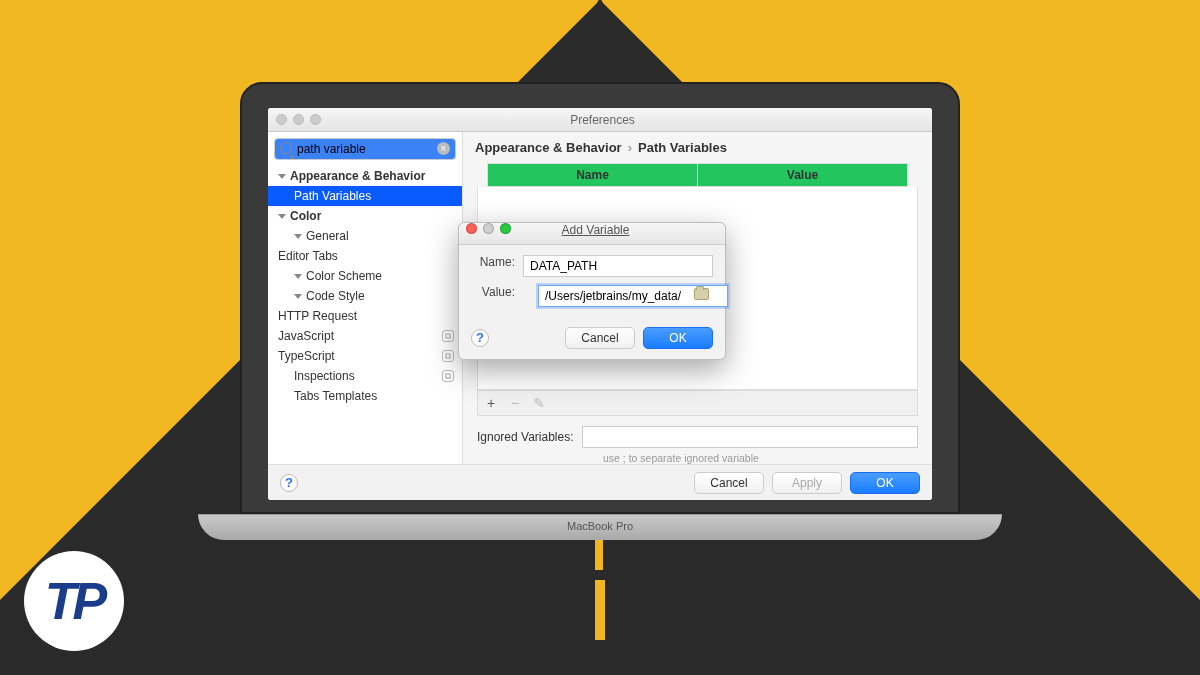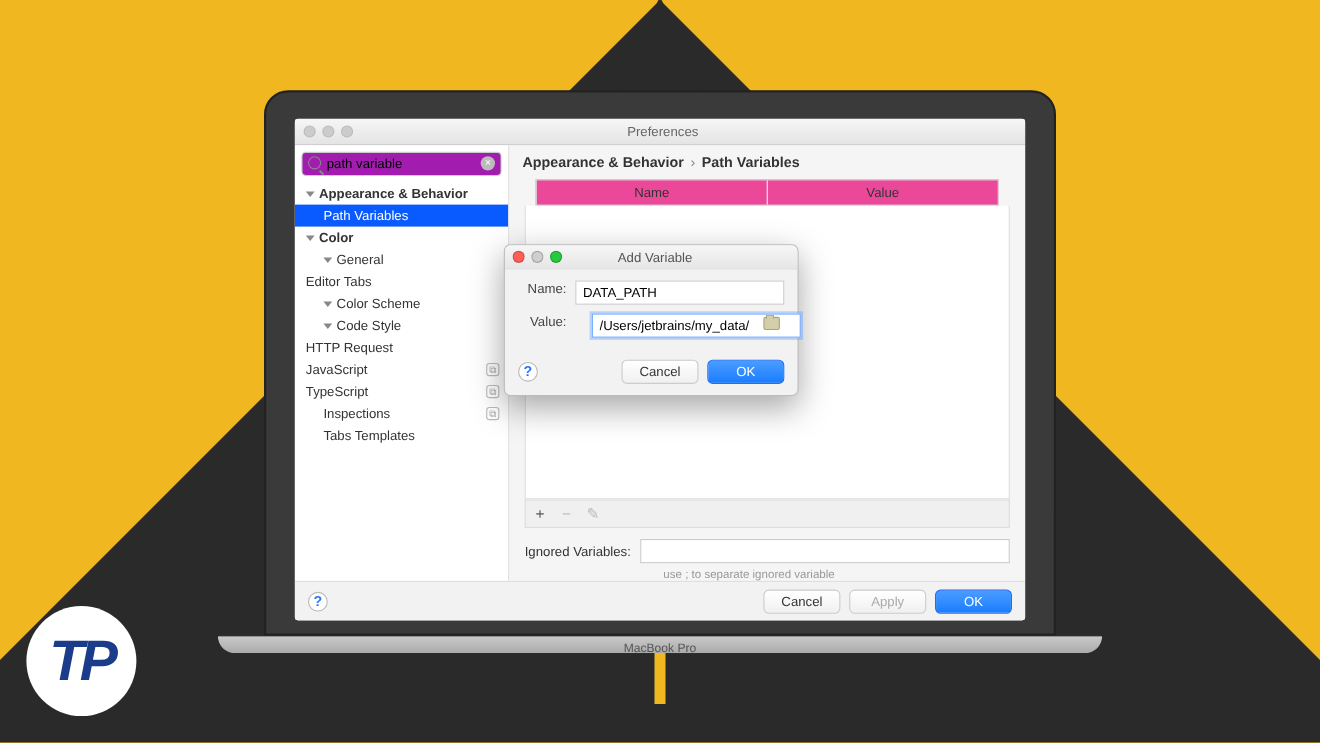--- a/index.html
+++ b/index.html
@@ -50,25 +50,25 @@
   .laptop {
     position:absolute; left:50%; top:82px; transform:translateX(-50%);
     width:720px;
   }
   .screen-bezel {
     background:#3a3a3a; border-radius:22px 22px 0 0;
     padding:24px 26px 12px 26px;
     border:2px solid #222;
   }
   .screen {
-    width:100%; height:456px; background:#ececec; border-radius:3px;
+    width:100%; height:392px; background:#ececec; border-radius:3px;
     overflow:hidden; position:relative;
   }
   .laptop-base {
-    height:16px; background:linear-gradient(#c9c9c9,#a9a9a9);
+    height:26px; background:linear-gradient(#c9c9c9,#a9a9a9);
     border-radius:0 0 30px 30px;
     margin:0 -42px;
     text-align:center; font-size:11px; color:#555; line-height:22px;
     border-top:1px solid #999;
   }
 
   
   .titlebar {
     height:24px; background:linear-gradient(#f6f6f6,#e4e4e4);
     border-bottom:1px solid #ccc; display:flex; align-items:center;
@@ -83,21 +83,21 @@
   .sidebar {
     width:195px; background:#fff; border-right:1px solid #ddd;
     display:flex; flex-direction:column;
   }
   .search {
     position:relative; margin:6px;
   }
   .search input {
     width:100%; padding:3px 20px 3px 22px;
     border:1px solid #ccc; border-radius:4px; font-size:12px;
-    background:#a21caf;
+    background:#3b82f6;
   }
   .search .mag {
     position:absolute; left:6px; top:4px; width:12px;height:12px;
     border:1.5px solid #888; border-radius:50%;
   }
   .search .mag::after{
     content:""; position:absolute; right:-4px; bottom:-4px;
     width:5px; height:1.5px; background:#888; transform:rotate(45deg);
   }
   .search .clear {
@@ -125,22 +125,23 @@
     border-radius:3px; font-size:9px; line-height:11px; text-align:center; color:#aaa;
   }
 
   .main {
     flex:1; background:#f5f5f5; display:flex; flex-direction:column;
     min-width:0;
   }
   .crumb { padding:8px 12px; font-size:13px; font-weight:600; display:flex; gap:6px; color:#333;}
   .crumb .sep { color:#888; font-weight:normal;}
   .tablehdr {
-    display:flex; background:#ec4899; border:1px solid #ddd; margin:0 24px;
+    display:flex; background:#22c55e; border:1px solid #ddd; margin:0 24px;
     font-size:12px;
+    font-weight:bold;
   }
   .tablehdr div { flex:1; text-align:center; padding:4px 0; border-right:1px solid #eee;}
   .tablehdr div:last-child{border-right:none;}
   .tablebody {
     flex:1; background:#fff; border:1px solid #ddd; border-top:none; margin:0 14px;
     position:relative; color:#999; font-size:12px;
     display:flex; align-items:flex-start; justify-content:center;
     padding-top:60px;
   }
   .rowbtns {
@@ -174,23 +175,23 @@
   .btn.primary { background:linear-gradient(#4a9dff,#1a7dff); color:#fff; border-color:#1a6dff;}
   .btn.disabled{ color:#aaa;}
 
   
   .modal {
     position:absolute; left:190px; top:114px;
     width:268px; background:#f2f2f2; border:1px solid #bcbcbc;
     border-radius:6px; box-shadow:0 10px 30px rgba(0,0,0,.35);
   }
   .modal .mtitle {
-    height:22px; display:flex; align-items:center; padding:0 7px;
+    height:22px; display:flex; align-items:flex-start; padding:0 7px;
     background:linear-gradient(#f6f6f6,#e6e6e6); border-radius:6px 6px 0 0;
-    font-size:12px; color:#555; border-bottom:1px solid #d0d0d0;
+    font-size:12px; color:#555; border-bottom:1px solid #d0d0d0;text-decoration:underline;
   }
   .mtitle .t { flex:1; text-align:center; margin-left:-44px;}
   .mdot { width:11px;height:11px; border-radius:50%; margin-right:6px; border:1px solid rgba(0,0,0,.2);}
   .mred{background:#ff5f57;} .myellow{background:#cfcfcf;} .mgreen{background:#28c840;}
   .mbody { padding:10px 12px 6px 12px; }
   .mrow { display:flex; gap:8px; margin-bottom:8px;}
   .mrow label { width:44px; text-align:right; font-size:12px; color:#444;}
   .mrow .inwrap { flex:1; position:relative;}
   .mrow input { width:100%; border:1px solid #ccc; padding:3px 6px; font-size:12px; background:#fff;}
   .mrow.focus input { border:1px solid #6ea8ff; box-shadow:0 0 0 2px rgba(80,150,255,.35);}

